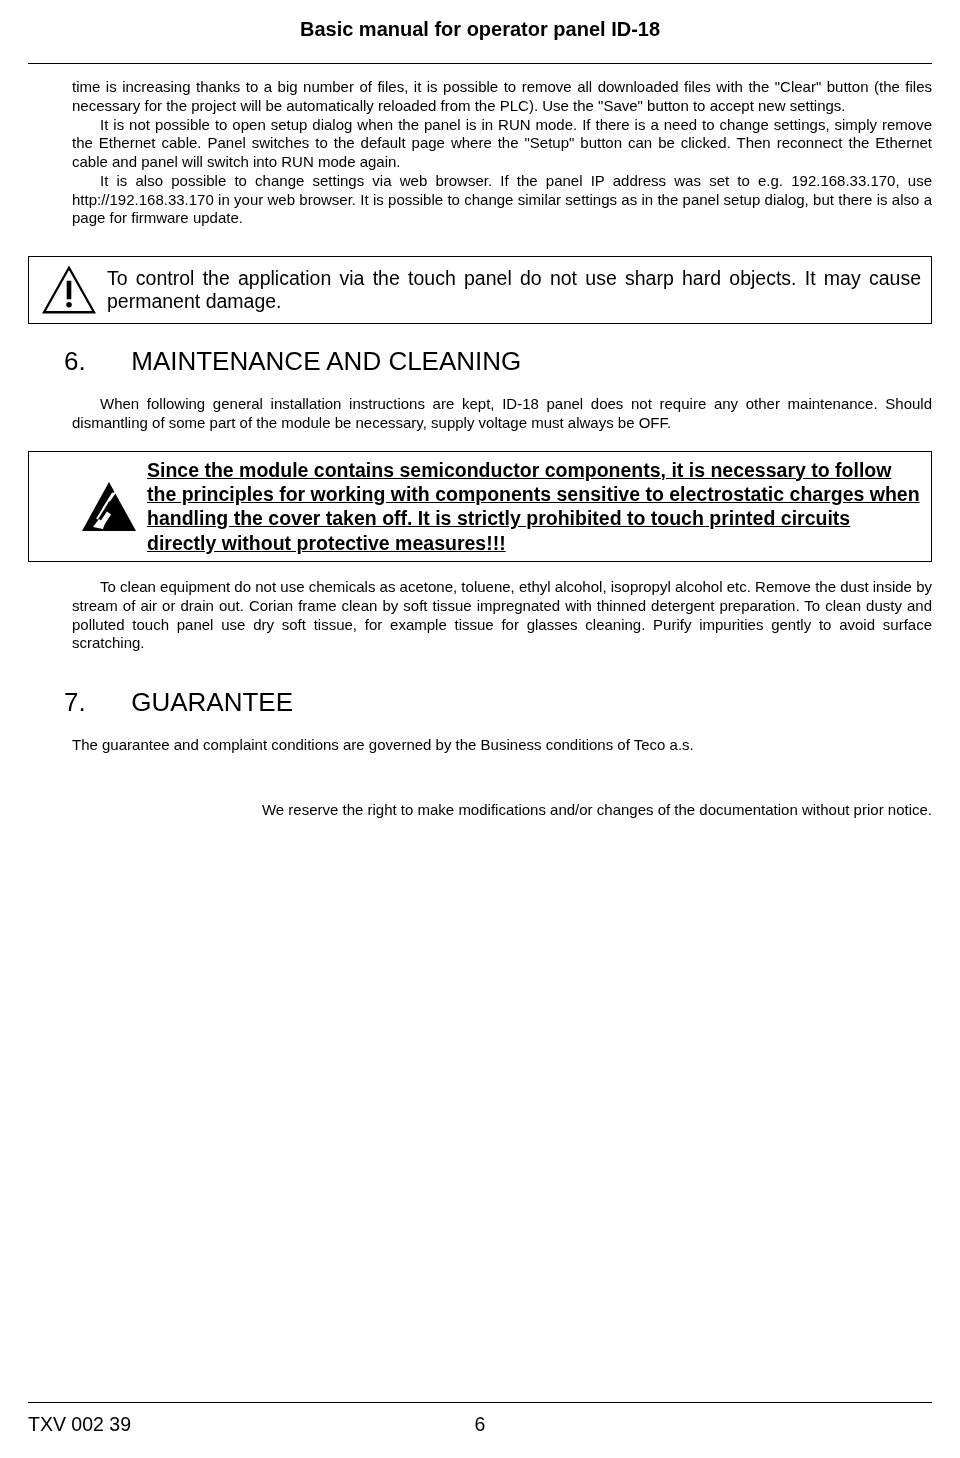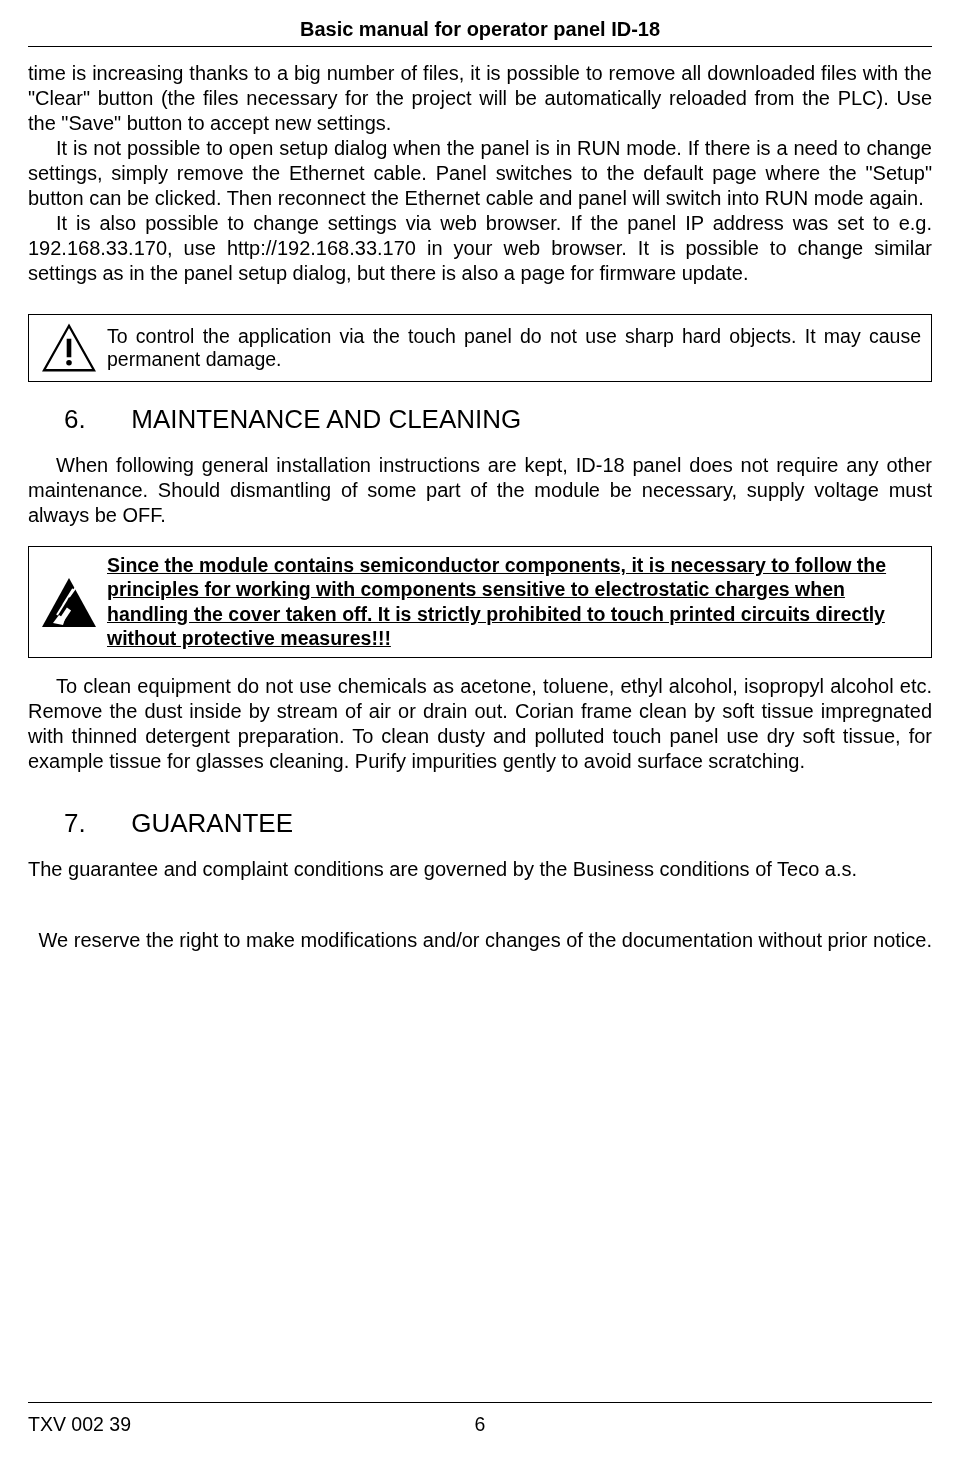--- a/index.html
+++ b/index.html
@@ -9,28 +9,29 @@
     color: #000;
     width: 960px;
     height: 1458px;
     padding: 18px 28px 20px 28px;
     position: relative;
   }
   .header-title {
     text-align: center;
     font-weight: bold;
     font-size: 20px;
-    padding-bottom: 5px;
+    padding-bottom: 22px;
     border-bottom: 1.5px solid #000;
     margin-bottom: 14px;
   }
   .body-text {
-    font-size: 20px;
+    font-size: 15px;
     line-height: 1.25;
     text-align: justify;
+    margin-left: 44px;
   }
   .indent { text-indent: 28px; }
   .callout {
     border: 1.5px solid #000;
     margin-top: 28px;
     margin-bottom: 22px;
     display: flex;
     align-items: center;
   }
   .callout-icon-cell {
@@ -48,21 +49,21 @@
     text-align: justify;
   }
   .warn-triangle { width: 56px; height: 50px; }
   .esd-icon { width: 60px; height: 56px; }
   h2.section {
     font-size: 26px;
     font-weight: normal;
     margin: 22px 0 18px 36px;
   }
   .sec-num { display: inline-block; width: 60px; }
-  .esd-callout { border: 1.5px solid #000; margin: 18px 0 16px 0; display:flex; }
+  .esd-callout { border: 1.5px solid #000; margin: 18px 0 16px 0; display:flex;padding-left:40px; }
   .esd-callout .callout-icon-cell { padding-top: 10px; }
   .esd-callout .callout-text-cell {
     font-weight: bold;
     text-decoration: underline;
     padding: 6px 8px 6px 0;
     text-align: left;
     line-height: 1.25;
     font-size: 19.5px;
   }
   .footer {

